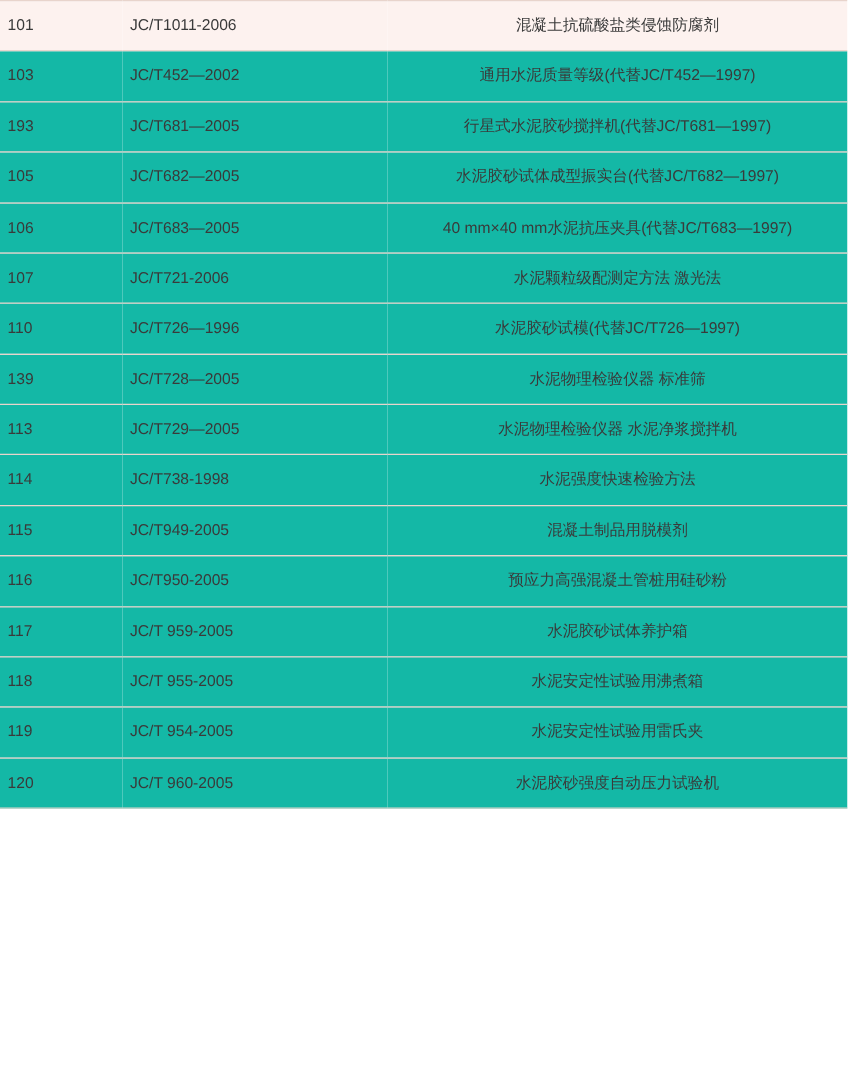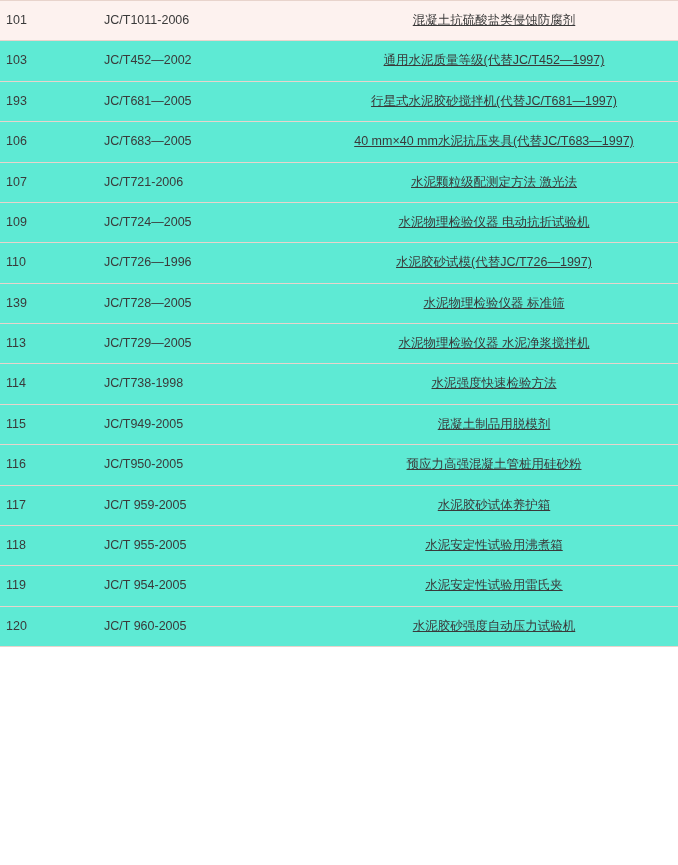--- a/index.html
+++ b/index.html
@@ -36,24 +36,23 @@
   td.col-code {
     width: 200px;
     text-align: left;
     font-size: 12.5px;
   }
   td.col-title {
     text-align: center;
     padding-left: 18px;
     padding-right: 18px;
     font-size: 12.5px;
-    text-decoration: underline;
   }
   tr.row-light td { background: #fdf2ef; }
-  tr.row-dark td  { background: #5eead4; }
+  tr.row-dark td  { background: #14b8a6; }
 </style>
 </head>
 <body>
 
 <table class="std-table">
   <tbody>
       <tr class="row-light">
         <td class="col-num">101</td>
         <td class="col-code">JC/T1011-2006</td>
         <td class="col-title">混凝土抗硫酸盐类侵蚀防腐剂</td>
@@ -62,33 +61,33 @@
         <td class="col-num">103</td>
         <td class="col-code">JC/T452—2002</td>
         <td class="col-title">通用水泥质量等级(代替JC/T452—1997)</td>
       </tr>
       <tr class="row-dark">
         <td class="col-num">193</td>
         <td class="col-code">JC/T681—2005</td>
         <td class="col-title">行星式水泥胶砂搅拌机(代替JC/T681—1997)</td>
       </tr>
       <tr class="row-dark">
+        <td class="col-num">105</td>
+        <td class="col-code">JC/T682—2005</td>
+        <td class="col-title">水泥胶砂试体成型振实台(代替JC/T682—1997)</td>
+      </tr>
+      <tr class="row-dark">
         <td class="col-num">106</td>
         <td class="col-code">JC/T683—2005</td>
         <td class="col-title">40   mm×40 mm水泥抗压夹具(代替JC/T683—1997)</td>
       </tr>
       <tr class="row-dark">
         <td class="col-num">107</td>
         <td class="col-code">JC/T721-2006</td>
         <td class="col-title">水泥颗粒级配测定方法  激光法</td>
-      </tr>
-      <tr class="row-dark">
-        <td class="col-num">109</td>
-        <td class="col-code">JC/T724—2005</td>
-        <td class="col-title">水泥物理检验仪器  电动抗折试验机</td>
       </tr>
       <tr class="row-dark">
         <td class="col-num">110</td>
         <td class="col-code">JC/T726—1996</td>
         <td class="col-title">水泥胶砂试模(代替JC/T726—1997)</td>
       </tr>
       <tr class="row-dark">
         <td class="col-num">139</td>
         <td class="col-code">JC/T728—2005</td>
         <td class="col-title">水泥物理检验仪器  标准筛</td>

